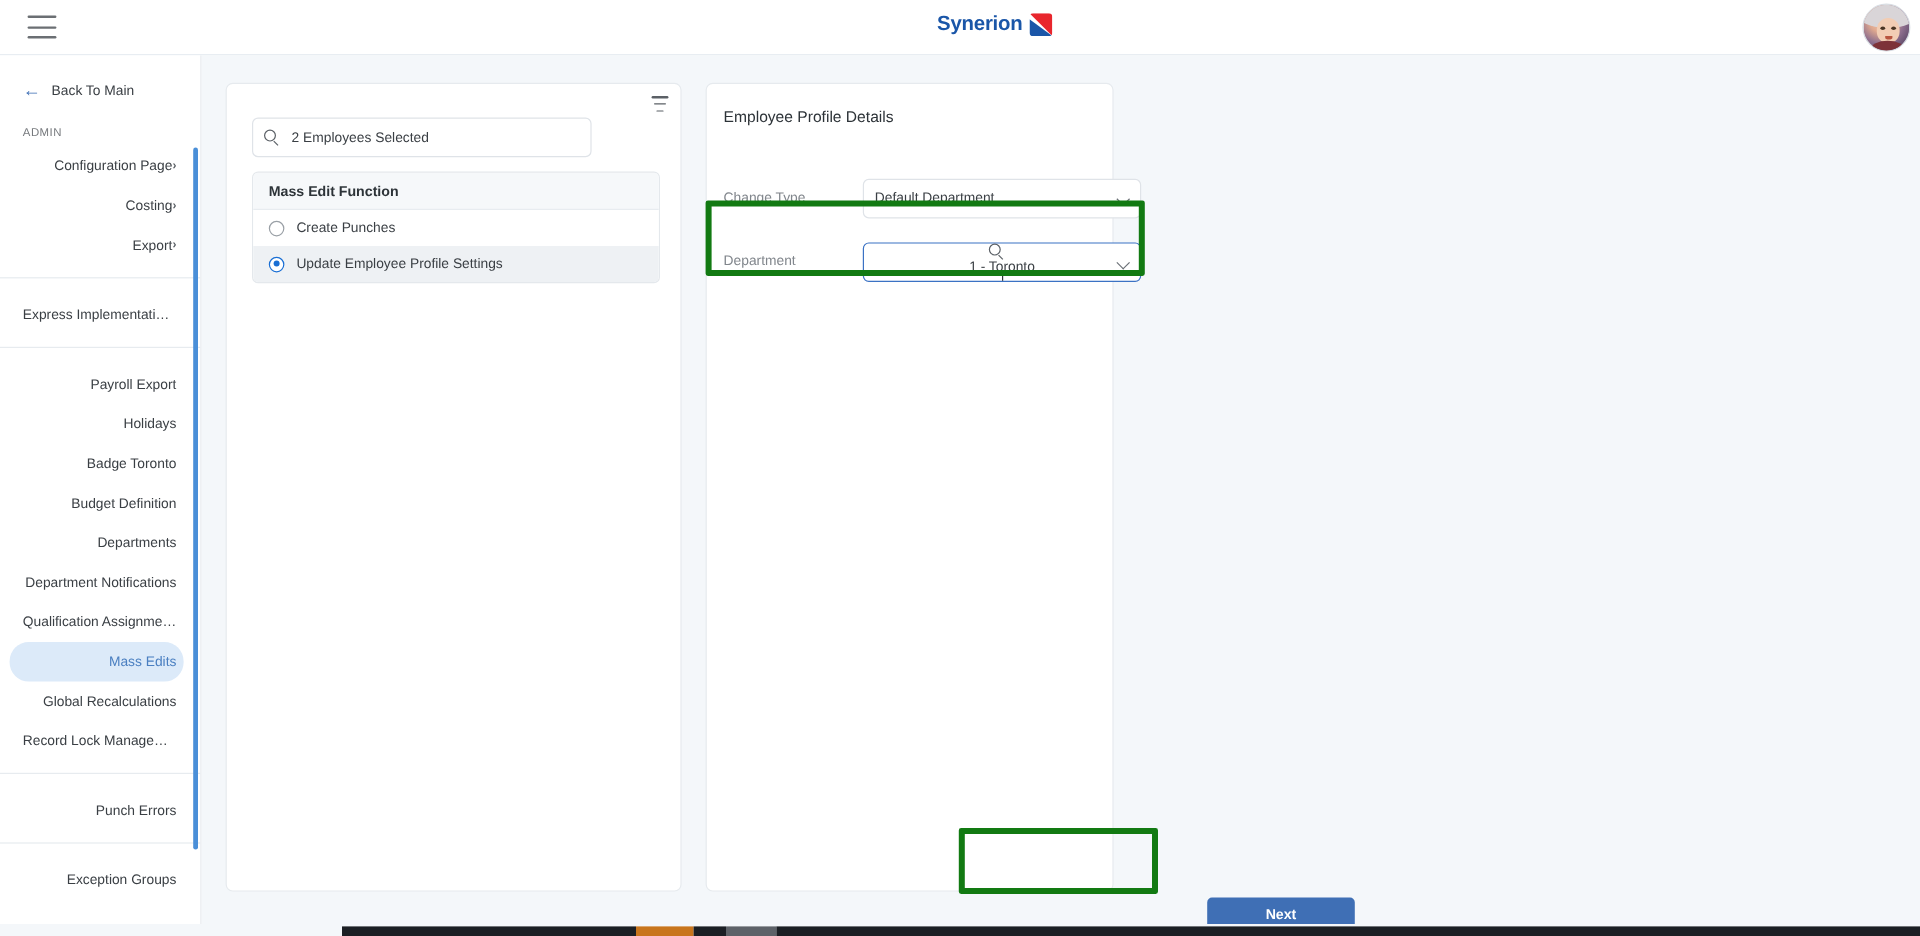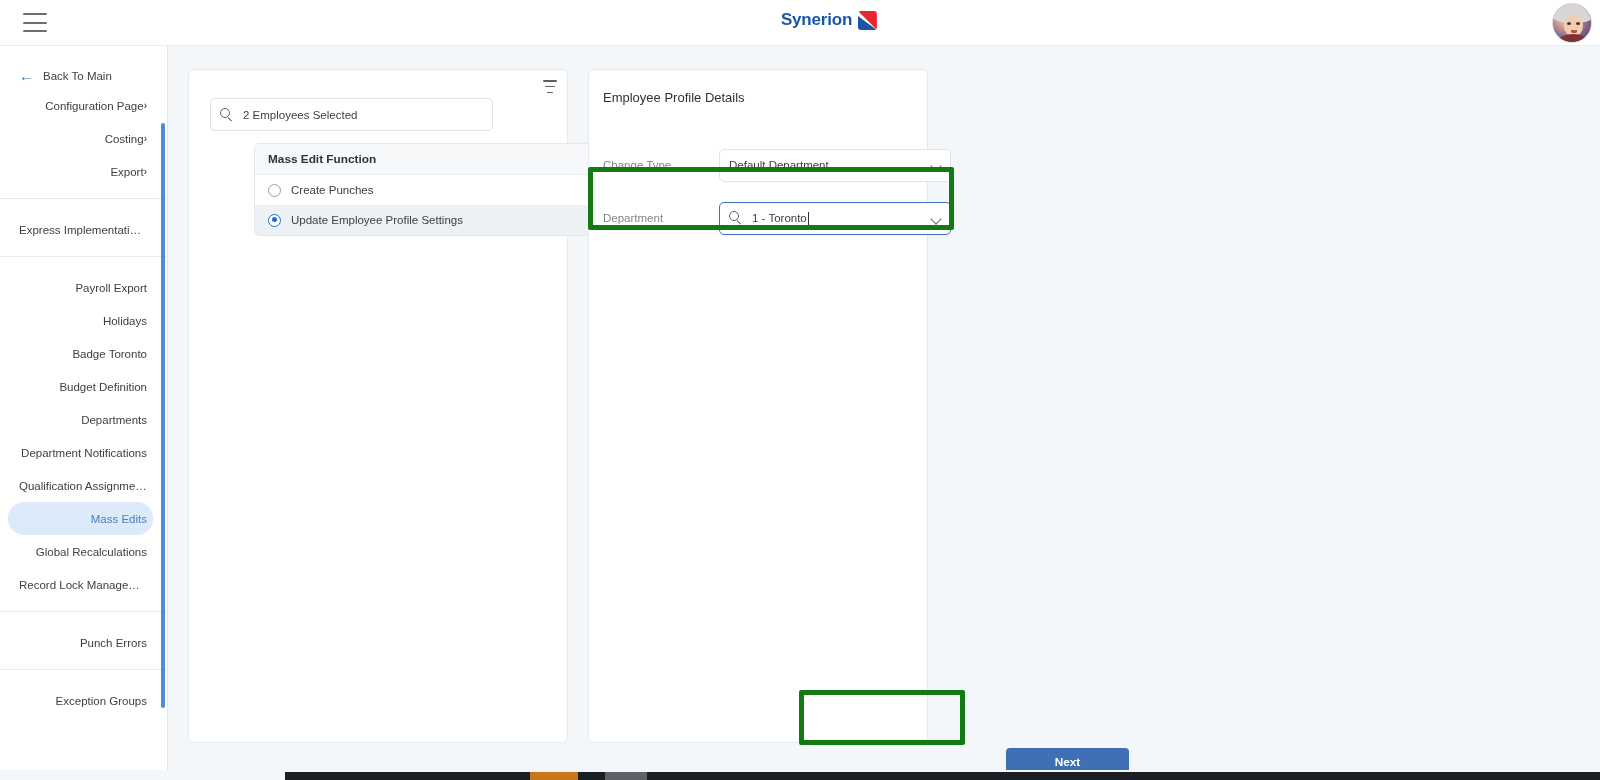--- a/index.html
+++ b/index.html
@@ -151,21 +151,21 @@
     cursor: pointer;
   }
   .filter-ico span { display: block; height: 1.5px; background: #5b6066; border-radius: 1px; }
   .filter-ico span:nth-child(1) { width: 14px; }
   .filter-ico span:nth-child(2) { width: 10px; }
   .filter-ico span:nth-child(3) { width: 6px; }
 
   
   .listcard {
     position: absolute; left: 21px; top: 73px; width: 340px;
-    border: 1px solid #e4e8ec; border-radius: 5px; overflow: hidden; margin-left: 44px;
+    border: 1px solid #e4e8ec; border-radius: 5px; overflow: hidden;
   }
   .list-head {
     height: 31px; background: #f6f8fa; display: flex; align-items: center;
     padding: 0 0 0 13px; font-size: 11.8px; font-weight: bold; color: #2d3338;
     border-bottom: 1px solid #e8ecf0;
   }
   .list-row {
     height: 30px; display: flex; align-items: center; padding: 0 0 0 13px;
     background: #ffffff; cursor: pointer;
   }
@@ -191,21 +191,21 @@
     display: flex; align-items: center; gap: 10px;
   }
   .form-row .flabel {
     width: 120px; padding-left: 14px; font-size: 11.5px; color: #81868c;
   }
   .ctrl {
     width: 232px; height: 33px; border: 1px solid #dfe3e8; border-radius: 5px;
     background: #fff; display: flex; align-items: center; padding: 0 9px;
     position: relative; cursor: pointer;
   }
-  .ctrl.focused { border: 1.6px solid #3b72c4; }
+  .ctrl.focused { border: 1.6px solid #3b72c4; flex-direction: column; }
   .ctrl .cval { font-size: 11.5px; color: #3a3f44; }
   .chev-down {
     position: absolute; right: 10px; top: 12px;
     width: 8px; height: 8px; border-right: 1.6px solid #6b7076; border-bottom: 1.6px solid #6b7076;
     transform: rotate(45deg);
   }
   .caret {
     display: inline-block; width: 1px; height: 13px; background: #2d3338;
     margin-left: 1px; vertical-align: middle;
   }
@@ -261,20 +261,21 @@
   </div>
 </div>
 
 <div class="sidebar">
 
   <div class="back-row">
     <span class="back-arrow">←</span>
     <span class="back-label">Back To Main</span>
   </div>
 
+  <div class="section-label">ADMIN</div>
 
   <div class="nav-group">
     <div class="nav-item">
       <span class="lbl">Configuration Page</span>
       <span class="chev">›</span>
     </div>
     <div class="nav-item">
       <span class="lbl">Costing</span>
       <span class="chev">›</span>
     </div>

